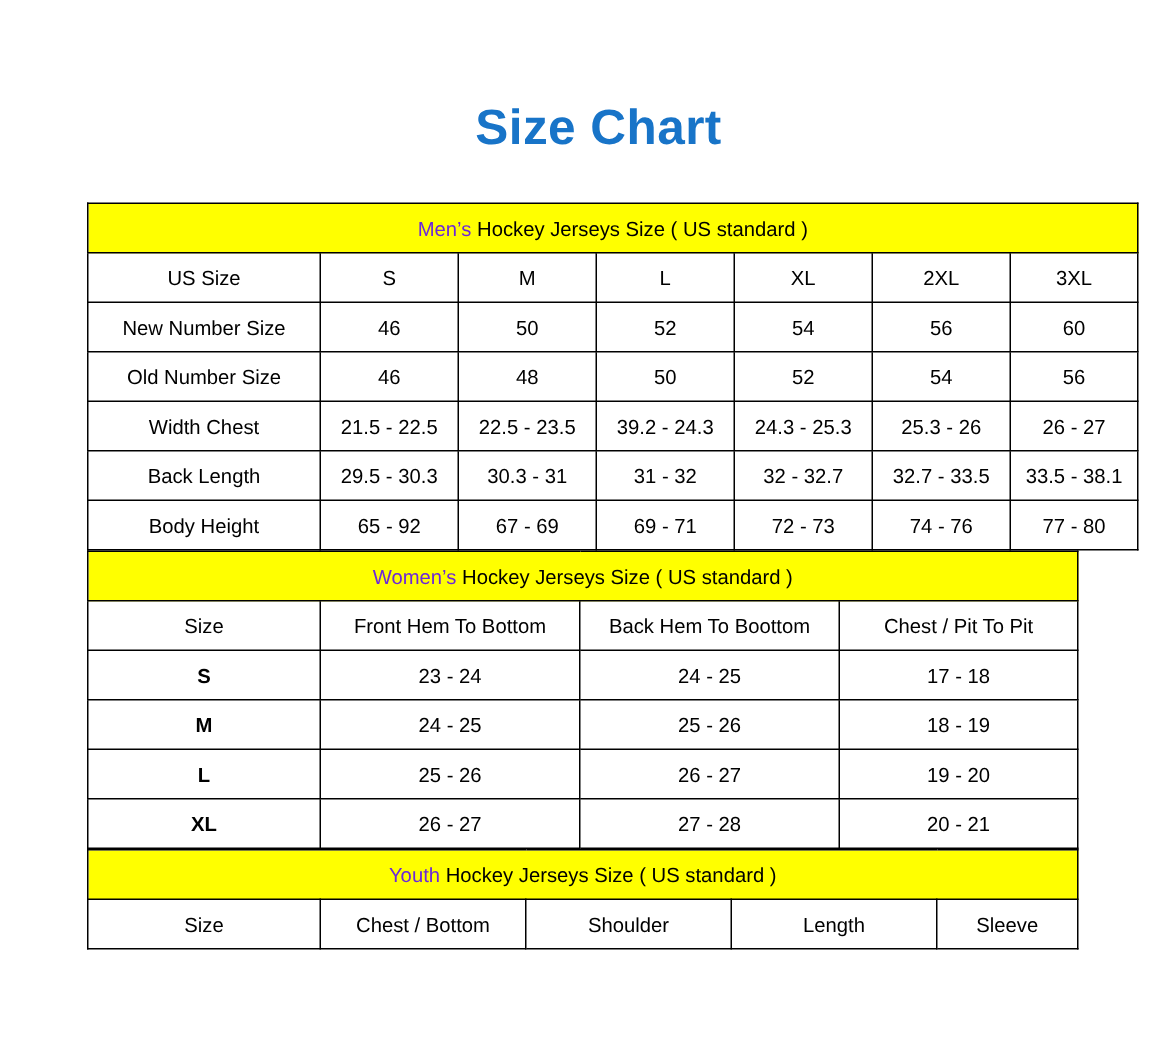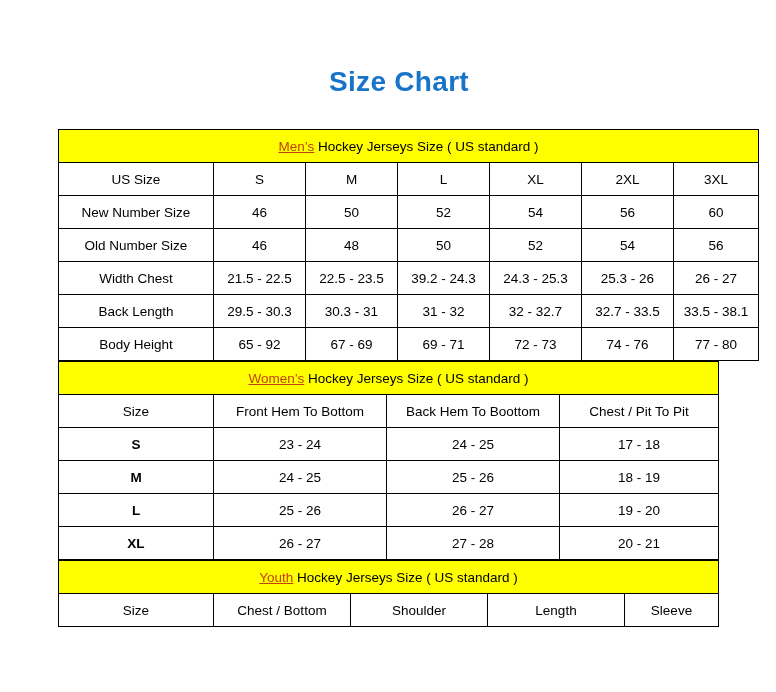--- a/index.html
+++ b/index.html
@@ -16,21 +16,21 @@
   }
   .page {
     width: 776px;
     height: 692px;
     position: relative;
     box-sizing: border-box;
   }
   .title {
     text-align: center;
     color: #1874c8;
-    font-size: 28px;
+    font-size: 33px;
     font-weight: bold;
     margin: 0;
     padding-top: 66px;
     letter-spacing: 0.3px;
     padding-left: 22px;
   }
   .chart-wrap {
     margin: 0 auto;
     padding-top: 31px;
     width: 660px;
@@ -51,22 +51,21 @@
     font-weight: normal;
     background: #ffffff;
   }
   .section-header td {
     background: #ffff00 !important;
     font-weight: bold;
     font-size: 15px;
     height: 31px;
   }
   .section-header .accent {
-    color: #c2410c;
-    text-decoration: underline;
+    color: #6d28d9;
   }
   .col-head td {
     font-weight: bold;
   }
   .row-label {
     font-weight: normal;
   }
   .bold-cell {
     font-weight: bold !important;
   }

